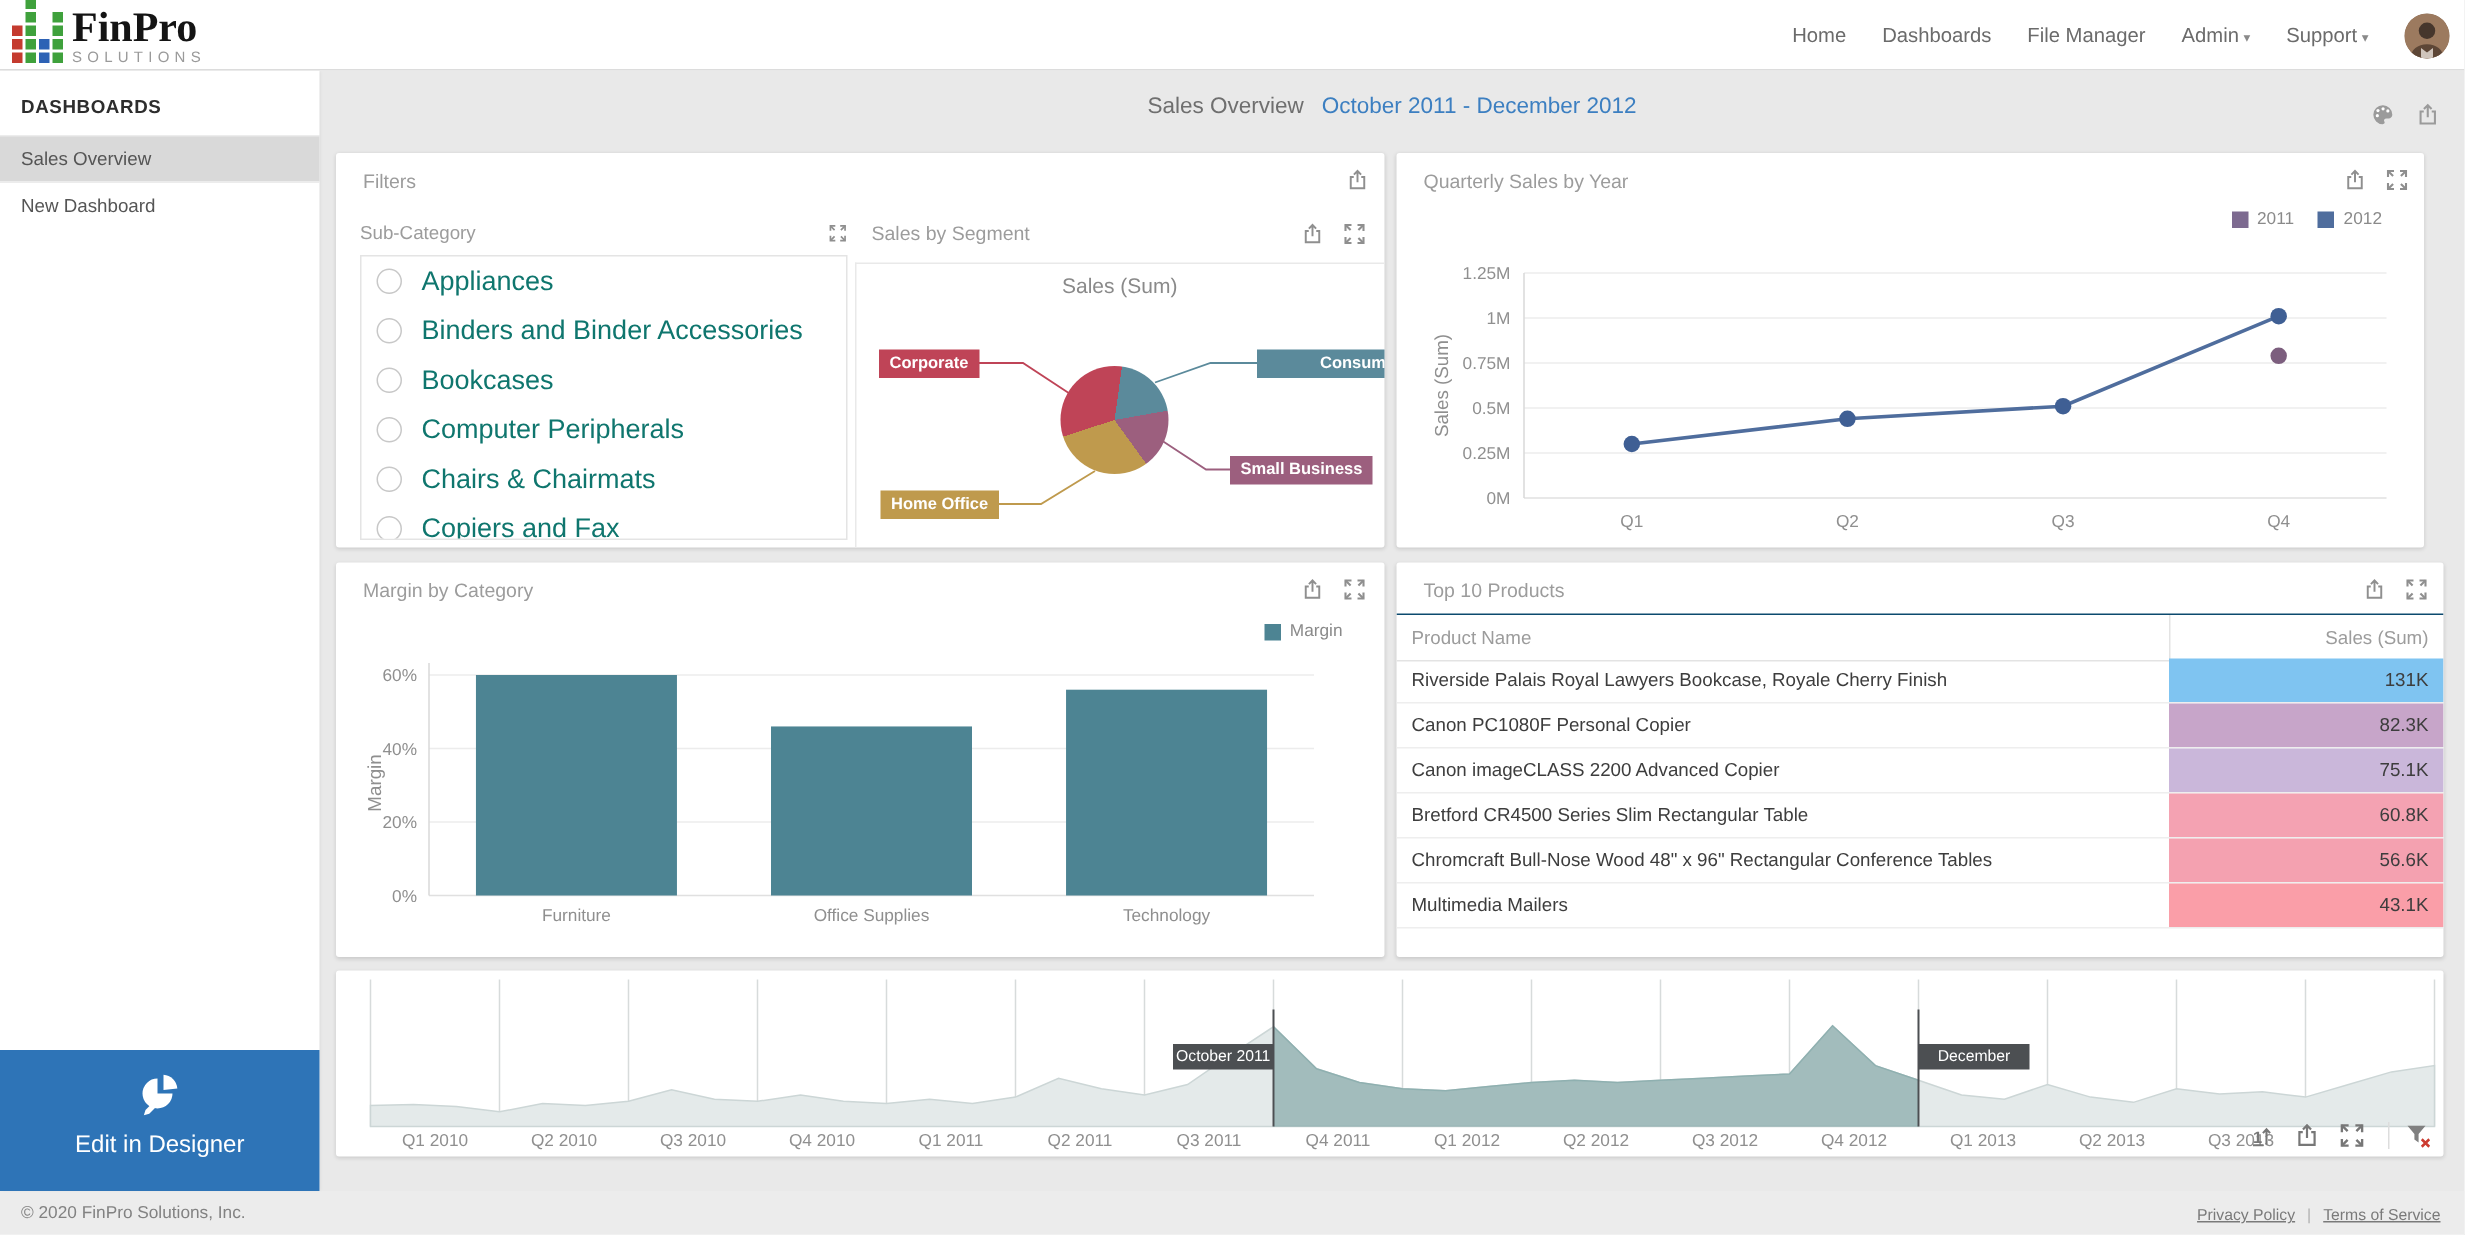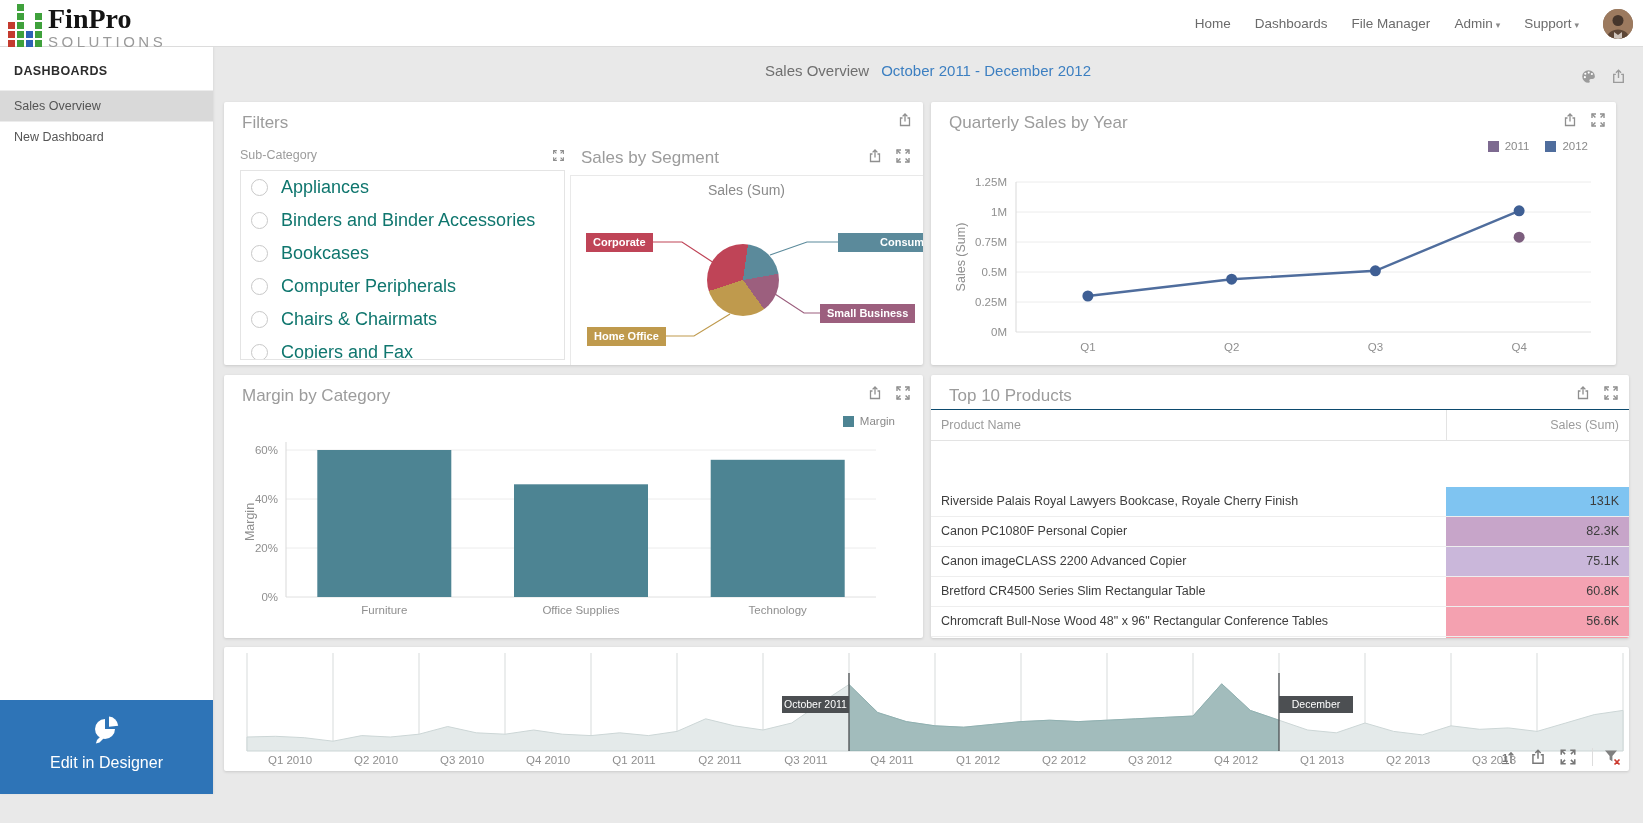--- a/index.html
+++ b/index.html
@@ -7,21 +7,21 @@
        font-family:"Liberation Sans",sans-serif;color:#444;}
   
   #topbar{position:absolute;left:0;top:0;width:1643px;height:47px;background:#fff;
           border-bottom:1px solid #dcdcdc;box-sizing:border-box;z-index:30;}
   #brand{position:absolute;left:8px;top:5px;display:flex;align-items:flex-end;gap:6px;}
   #logo-icon{display:flex;align-items:flex-end;gap:2px;height:36px;padding-bottom:2px;}
   .lg-col{display:flex;flex-direction:column;gap:2px;}
   .lg-sq{width:7px;height:7px;}
   #brand-text{line-height:1;}
   #brand-name{font-family:"Liberation Serif",serif;font-weight:bold;font-size:28px;color:#141414;}
-  #brand-sub{font-size:15px;letter-spacing:3.5px;color:#9a9a9a;margin-top:1px;}
+  #brand-sub{font-size:10px;letter-spacing:3.5px;color:#9a9a9a;margin-top:1px;}
   #topnav{position:absolute;right:10px;top:0;height:47px;display:flex;align-items:center;gap:24px;
           font-size:13.5px;color:#6b6b6b;}
   .nav-item{cursor:pointer;white-space:nowrap;}
   .caret{font-size:9px;color:#8a8a8a;margin-left:3px;}
   #avatar{width:30px;height:30px;border-radius:50%;overflow:hidden;background:#8d6f58;}
   
   #sidebar{position:absolute;left:0;top:47px;width:213px;height:747px;background:#fff;
            box-shadow:1px 0 2px rgba(0,0,0,.06);z-index:20;}
   #side-title{padding:17px 14px 12px 14px;font-size:12.5px;font-weight:bold;color:#2d2d2d;letter-spacing:.4px;}
   .side-item{height:30px;line-height:30px;padding-left:14px;font-size:12.5px;color:#555;
@@ -33,21 +33,21 @@
   #edit-designer svg{margin-top:12px;}
   #edit-designer-label{font-size:16px;margin-top:4px;}
   
   #dash-header{position:absolute;left:213px;top:62px;width:1430px;text-align:center;font-size:15px;z-index:5;}
   #dash-title{color:#6f6f6f;margin-right:12px;}
   #dash-range{color:#3c7fc1;cursor:pointer;}
   .hdr-icon{position:absolute;top:68px;width:17px;height:17px;cursor:pointer;z-index:6;}
   #palette-icon{right:46px;} #hdr-export-icon{right:16px;}
   
   .card{position:absolute;background:#fff;border-radius:2px;box-shadow:0 1px 3px rgba(0,0,0,.14);}
-  .panel-title{position:absolute;left:18px;top:11px;font-size:17px;color:#9c9c9c;white-space:nowrap;text-align:center;}
+  .panel-title{position:absolute;left:18px;top:11px;font-size:13px;color:#9c9c9c;white-space:nowrap;text-align:center;}
   .icon-btn{position:absolute;width:16px;height:16px;cursor:pointer;}
   #card-filters{left:224px;top:102px;width:699px;height:263px;overflow:hidden;}
   #card-quarterly{left:931px;top:102px;width:685px;height:263px;overflow:hidden;}
   #card-margin{left:224px;top:375px;width:699px;height:263px;overflow:hidden;}
   #card-top10{left:931px;top:375px;width:698px;height:263px;overflow:hidden;}
   #card-timeline{left:224px;top:647px;width:1405px;height:124px;overflow:hidden;}
   
   #subcat-title{position:absolute;left:16px;top:46px;font-size:12.5px;color:#9c9c9c;}
   #subcat-list{position:absolute;left:16px;top:68px;width:325px;height:190px;border:1px solid #e4e4e4;
                overflow:hidden;box-sizing:border-box;}
@@ -71,21 +71,21 @@
   .legend{position:absolute;right:28px;top:38px;display:flex;align-items:center;gap:16px;
           font-size:11.5px;color:#8a8a8a;}
   .legend-item{display:flex;align-items:center;gap:6px;}
   .swatch{width:11px;height:11px;display:inline-block;}
   
   #t-head{position:absolute;left:0;right:0;top:34px;height:30px;border-top:1px solid #0c4a6e;
           border-bottom:1px solid #e3e3e3;}
   #th-name{position:absolute;left:10px;line-height:30px;font-size:12.5px;color:#9c9c9c;}
   #th-value{position:absolute;left:515px;right:0;top:0;bottom:0;border-left:1px solid #e3e3e3;
             text-align:right;padding-right:10px;line-height:30px;font-size:12.5px;color:#9c9c9c;}
-  #t-rows{position:absolute;left:0;right:0;top:64px;margin-top:48px;}
+  #t-rows{position:absolute;left:0;right:0;top:64px;}
   .t-row{position:relative;height:29px;border-bottom:1px solid #eee;cursor:default;}
   .t-name{position:absolute;left:10px;right:190px;line-height:29px;font-size:12.5px;color:#3d3d3d;
           white-space:nowrap;overflow:hidden;}
   .t-val{position:absolute;left:515px;right:0;top:0;bottom:0;text-align:right;padding-right:10px;
          line-height:29px;font-size:12.5px;color:#3d3d3d;}
   
   .tl-tag{position:absolute;top:9px;height:17px;background:#4c4f52;color:#fff;font-size:10.5px;
           line-height:17px;text-align:center;z-index:3;margin-top:40px;}
   #tag-start{left:558px;width:67px;} #tag-end{left:1055px;width:74px;}
   .tl-icon{position:absolute;top:101px;width:18px;height:18px;cursor:pointer;z-index:4;}
@@ -426,13 +426,19 @@
       <path d="M2 6V2h4M10 2h4v4M14 10v4h-4M6 14H2v-4" fill="none" stroke="#777" stroke-width="1.4"></path>
       <path d="M2 2l3.4 3.4M14 2l-3.4 3.4M14 14l-3.4-3.4M2 14l3.4-3.4" stroke="#777" stroke-width="1.4"></path>
     </svg>
     <div id="tl-divider"></div>
     <svg class="tl-icon" style="right:8px;" viewBox="0 0 18 18">
       <path d="M2 2.5h12L9.4 8v5.6L6.6 11.6V8z" fill="#808080"></path>
       <path d="M11.5 11.5l5 5M16.5 11.5l-5 5" stroke="#cc3b30" stroke-width="1.7"></path>
     </svg>
   </section>
 
+  <footer id="footer">
+    <span id="copyright">© 2020 FinPro Solutions, Inc.</span>
+    <span id="footer-links">
+      <span class="link">Privacy Policy</span><span class="sep">|</span><span class="link">Terms of Service</span>
+    </span>
+  </footer>
 </div>
 
 </body></html>

